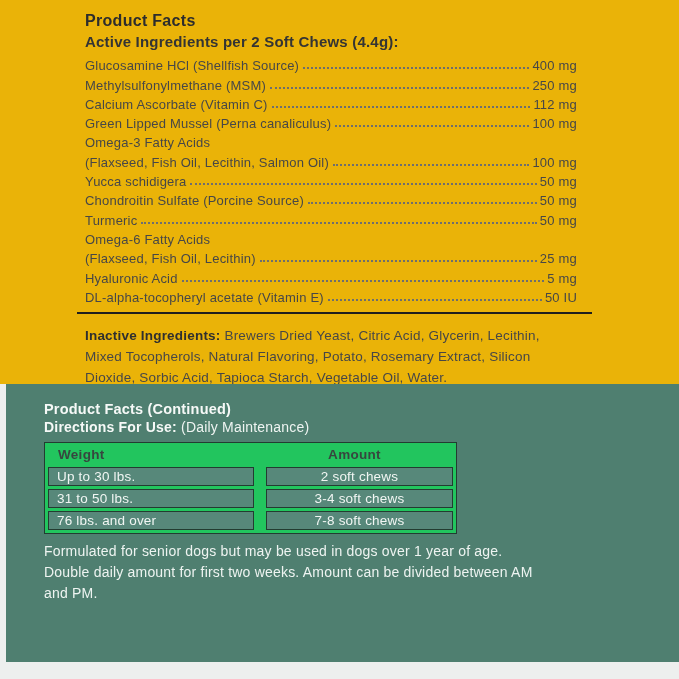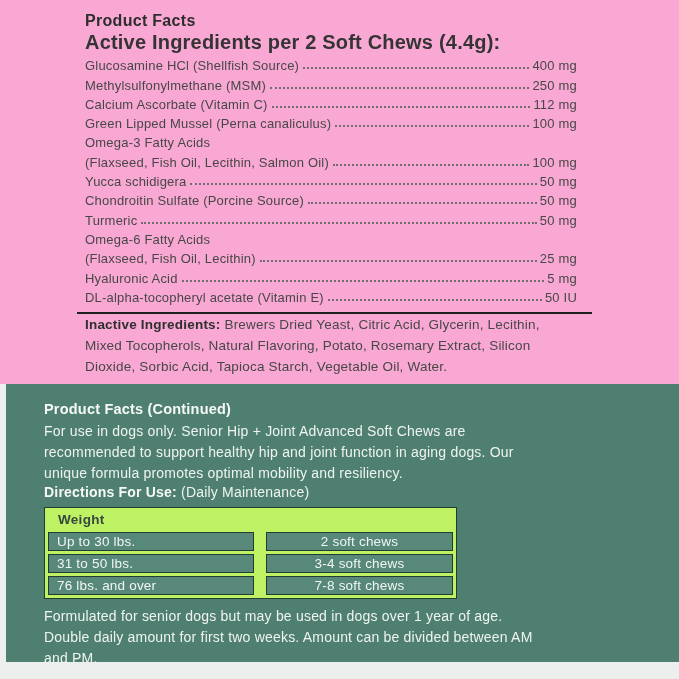--- a/index.html
+++ b/index.html
@@ -8,49 +8,49 @@
     font-family: "Liberation Sans", sans-serif;
     background: #edefee;
     color: #3f3f3f;
     overflow: hidden;
   }
   .page { position: relative; width: 679px; height: 679px; }
 
   
   .top-panel {
     position: absolute; top: 0; left: 0; width: 679px; height: 384px;
-    background: #f9a8d4; padding: 10px 0 0 85px;
+    background: #eab308; padding: 10px 0 0 85px;
   }
   .pf-title {
     font-size: 16px; font-weight: bold; color: #2d2d2d;
     letter-spacing: 0.3px; line-height: 21px;
   }
   .active-heading {
-    font-size: 20px; font-weight: bold; color: #343434;
+    font-size: 15px; font-weight: bold; color: #343434;
     letter-spacing: 0.2px; line-height: 20px; margin-top: 1px;
   }
   .ing-list { width: 492px; margin-top: 2px; }
   .ing-row {
     display: flex; align-items: flex-end;
     height: 19.3px; font-size: 13px; color: #474747; letter-spacing: 0.2px;
   }
   .ing-label { white-space: nowrap; }
   .leader {
     flex: 1; align-self: flex-end;
     border-bottom: 2px dotted #6e6e6e;
     margin: 0 3px 4px 4px; min-width: 10px;
   }
   .ing-amount { white-space: nowrap; }
 
   .divider {
     border: none; border-top: 2px solid #1f1f1f;
     width: 515px; margin: 7px 0 0 -8px;
   }
   .inactive {
-    font-size: 13.5px; line-height: 21px;
+    margin-top: 11px; font-size: 13.5px; line-height: 21px;
     letter-spacing: 0.2px; max-width: 492px; color: #474747;
   }
   .inactive b { color: #2f2f2f; }
 
   
   .green-panel {
     position: absolute; top: 384px; left: 6px; width: 679px; height: 278px;
     background: #4f7f70; color: #eef4f1; padding: 15px 0 0 38px;
   }
   .cont-title {
@@ -59,21 +59,21 @@
   }
   .cont-intro {
     font-size: 14px; line-height: 21px; letter-spacing: 0.2px;
     max-width: 480px; margin-top: 2px;
   }
   .directions { font-size: 14px; line-height: 17px; letter-spacing: 0.2px; }
   .directions b { color: #f6f9f7; }
 
   .dose-table {
     margin-top: 6px; width: 413px;
-    background: #bef264; border: 1px solid #233c31;
+    background: #22c55e; border: 1px solid #233c31;
     padding: 2px 3px 3px 3px;
   }
   .thead { display: flex; align-items: center; height: 19px; color: #37463f; }
   .th { font-size: 13.5px; font-weight: bold; letter-spacing: 0.3px; }
   .th-weight { width: 208px; padding-left: 10px; }
   .th-amount { flex: 1; text-align: center; }
   .trow { display: flex; gap: 12px; margin-top: 3px; justify-content: flex-end; }
   .cell {
     background: #57887a; border: 1px solid #233c31;
     color: #f1f6f3; font-size: 13.5px; letter-spacing: 0.2px;
@@ -174,27 +174,27 @@
   </div>
 </div>
 
     <hr class="divider">
 
     <p class="inactive"><b>Inactive Ingredients:</b><span> Brewers Dried Yeast, Citric Acid, Glycerin, Lecithin, Mixed Tocopherols, Natural Flavoring, Potato, Rosemary Extract, Silicon Dioxide, Sorbic Acid, Tapioca Starch, Vegetable Oil, Water.</span></p>
   </section>
 
   <section class="green-panel">
     <h2 class="cont-title">Product Facts (Continued)</h2>
-    <p class="cont-intro">For use in dogs only. Senior Hip + Joint Advanced Soft Chews are recommended to support healthy hip and joint function in aging dogs. Our unique formula promotes optimal mobility and resiliency.</p>
 
     <p class="directions"><b>Directions For Use:</b><span> (Daily Maintenance)</span></p>
 
     <div class="dose-table">
       <div class="thead">
         <div class="th th-weight">Weight</div>
+        <div class="th th-amount">Amount</div>
       </div>
       <div id="dose-rows">
   <div class="trow">
     <div class="cell weight">Up to 30 lbs.</div>
     <div class="cell amount">2 soft chews</div>
   </div>
 
   <div class="trow">
     <div class="cell weight">31 to 50 lbs.</div>
     <div class="cell amount">3-4 soft chews</div>

